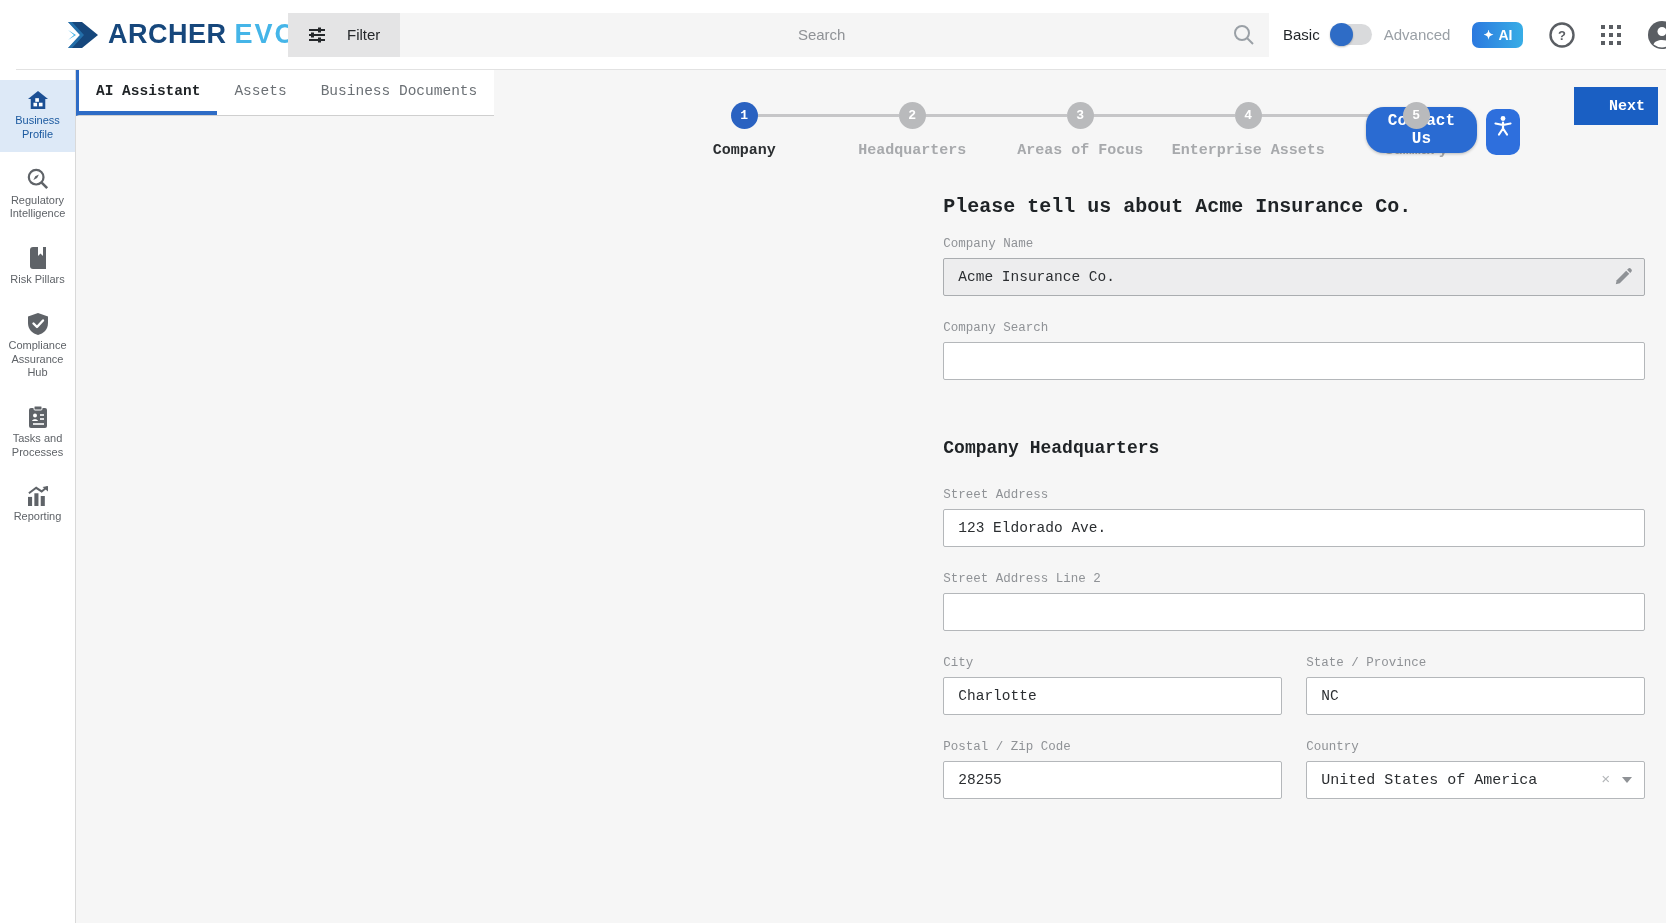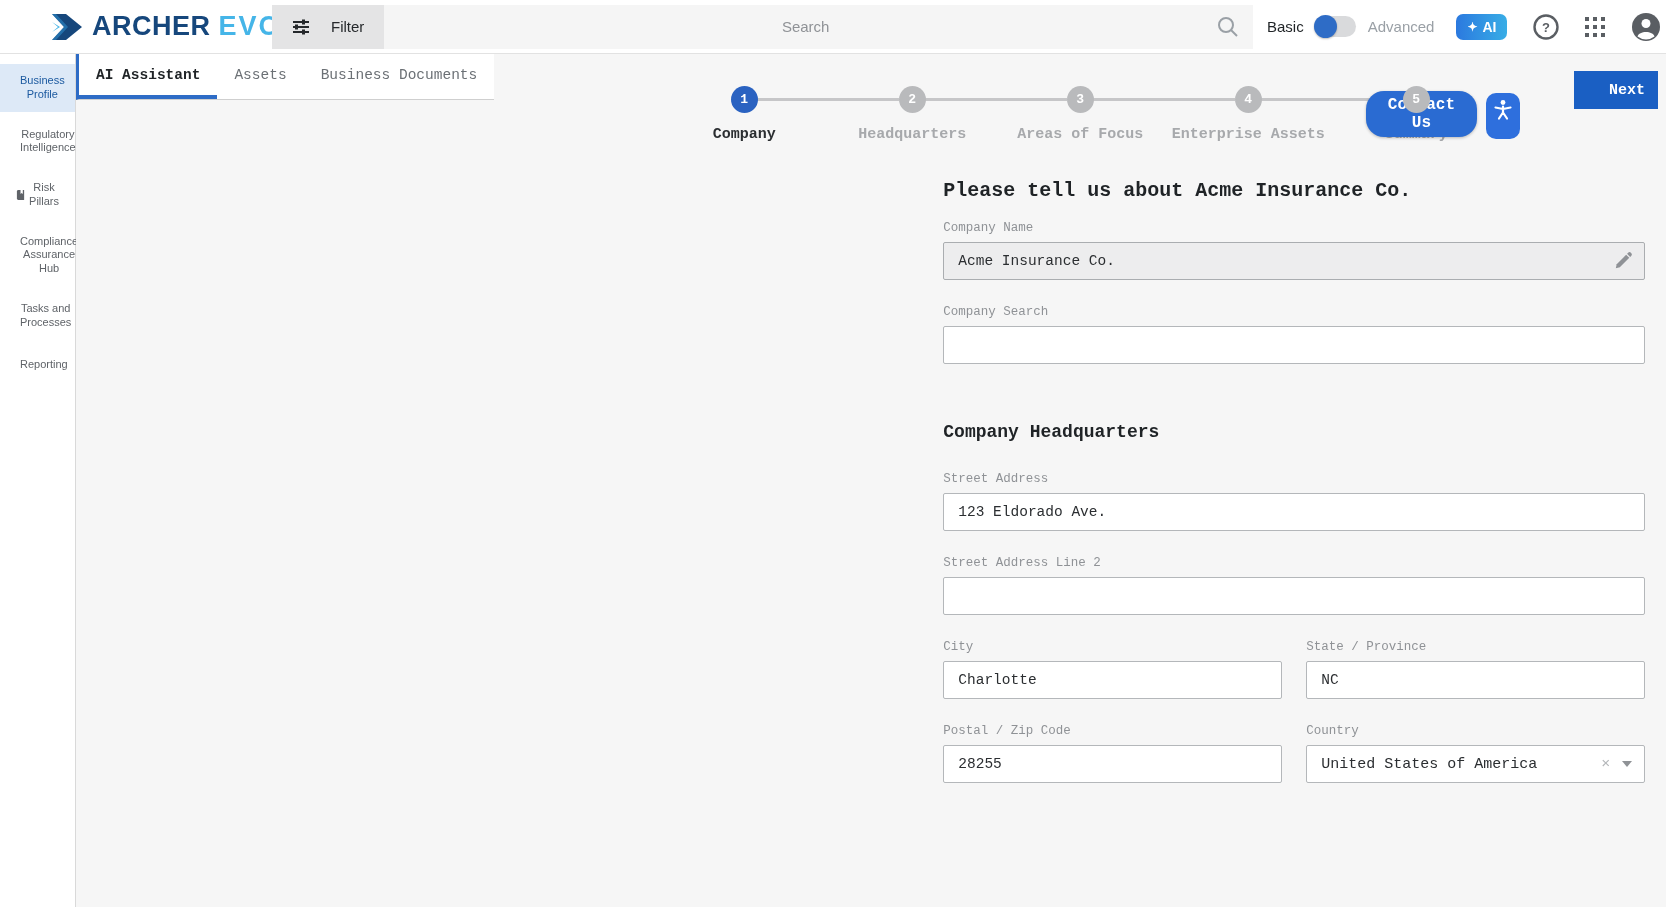--- a/index.html
+++ b/index.html
@@ -1,22 +1,22 @@
 <!DOCTYPE html>
 <html><head>
 <meta charset="utf-8">
 <style>
   * { margin:0; padding:0; box-sizing:border-box; }
   html,body { width:1666px; height:923px; overflow:hidden; background:#fff;
     font-family:"Liberation Sans", sans-serif; }
   .app { position:relative; width:1666px; height:923px; background:#fff; }
 
   
-  header { position:relative; height:54px; background:#fff; border-bottom:1px solid #e2e2e2;
-    display:flex; align-items:center; }
+  header { position:relative; height:70px; background:#fff; border-bottom:1px solid #e2e2e2;
+    display:flex; align-items:center;margin-left:16px; }
   .logo { display:flex; align-items:center; gap:8px; padding-left:50px; width:272px; flex:0 0 auto; }
   .logo svg { flex:0 0 auto; }
   .brand1 { font-size:27px; font-weight:bold; color:#16477c; letter-spacing:0.5px; }
   .brand2 { font-size:27px; font-weight:600; color:#45b5e8; letter-spacing:2px; }
   .brand-tm { font-size:9px; color:#45b5e8; align-self:flex-start; margin-top:10px; }
 
   .search-zone { display:flex; align-items:stretch; height:44px; flex:0 0 auto; width:981px; }
   .filter-btn { display:flex; align-items:center; gap:21px; background:#e4e4e5; border:none;
     padding:0 20px; font-size:15px; color:#25282b; cursor:pointer; font-family:inherit; }
   .search-wrap { position:relative; flex:1; background:#f5f5f5; display:flex; align-items:center; }
@@ -33,22 +33,22 @@
   .lbl-adv { font-size:15px; color:#9aa0a6; margin-left:12px; margin-right:22px; }
   .ai-btn { display:flex; align-items:center; gap:5px; border:none; cursor:pointer;
     background:linear-gradient(90deg,#2b79df,#38ade6); color:#fff; font-weight:bold; font-size:14px;
     border-radius:7px; padding:5px 11px; font-family:inherit; }
   .ai-spark { font-size:12px; }
   .hdr-icon { margin-left:26px; display:flex; align-items:center; cursor:pointer; }
 
   
   .body-row { display:flex; height:853px; }
   .sidebar { width:76px; flex:0 0 auto; background:#fff; border-right:1px solid #d9d9d9; padding-top:10px; }
-  .side-item { display:flex; flex-direction:row; align-items:center; gap:4px; text-align:center;
-    padding:10px 16px; cursor:pointer; margin-bottom:6px; }
+  .side-item { display:flex; flex-direction:column; align-items:center; gap:4px; text-align:center;
+    padding:10px 2px; cursor:pointer; margin-bottom:6px; }
   .side-item span { font-size:11px; color:#5f6368; line-height:1.25; }
   .side-item svg { display:block; }
   .side-item.active { background:#dde9f7; }
   .side-item.active span { color:#1c5aa0; }
 
   .main { flex:1; display:flex; flex-direction:row; background:#f6f6f6; min-width:0;font-family:Liberation Mono, monospace; }
   .tabbar { height:46px; background:#fff; border-bottom:1px solid #cfcfcf; border-left:3px solid #2e6cc6;
     display:flex; align-items:stretch; flex:0 0 auto; }
   .tab { display:flex; align-items:center; padding:0 17px; font-size:14.5px; color:#6b7075;
     cursor:pointer; border-bottom:4px solid transparent; }

